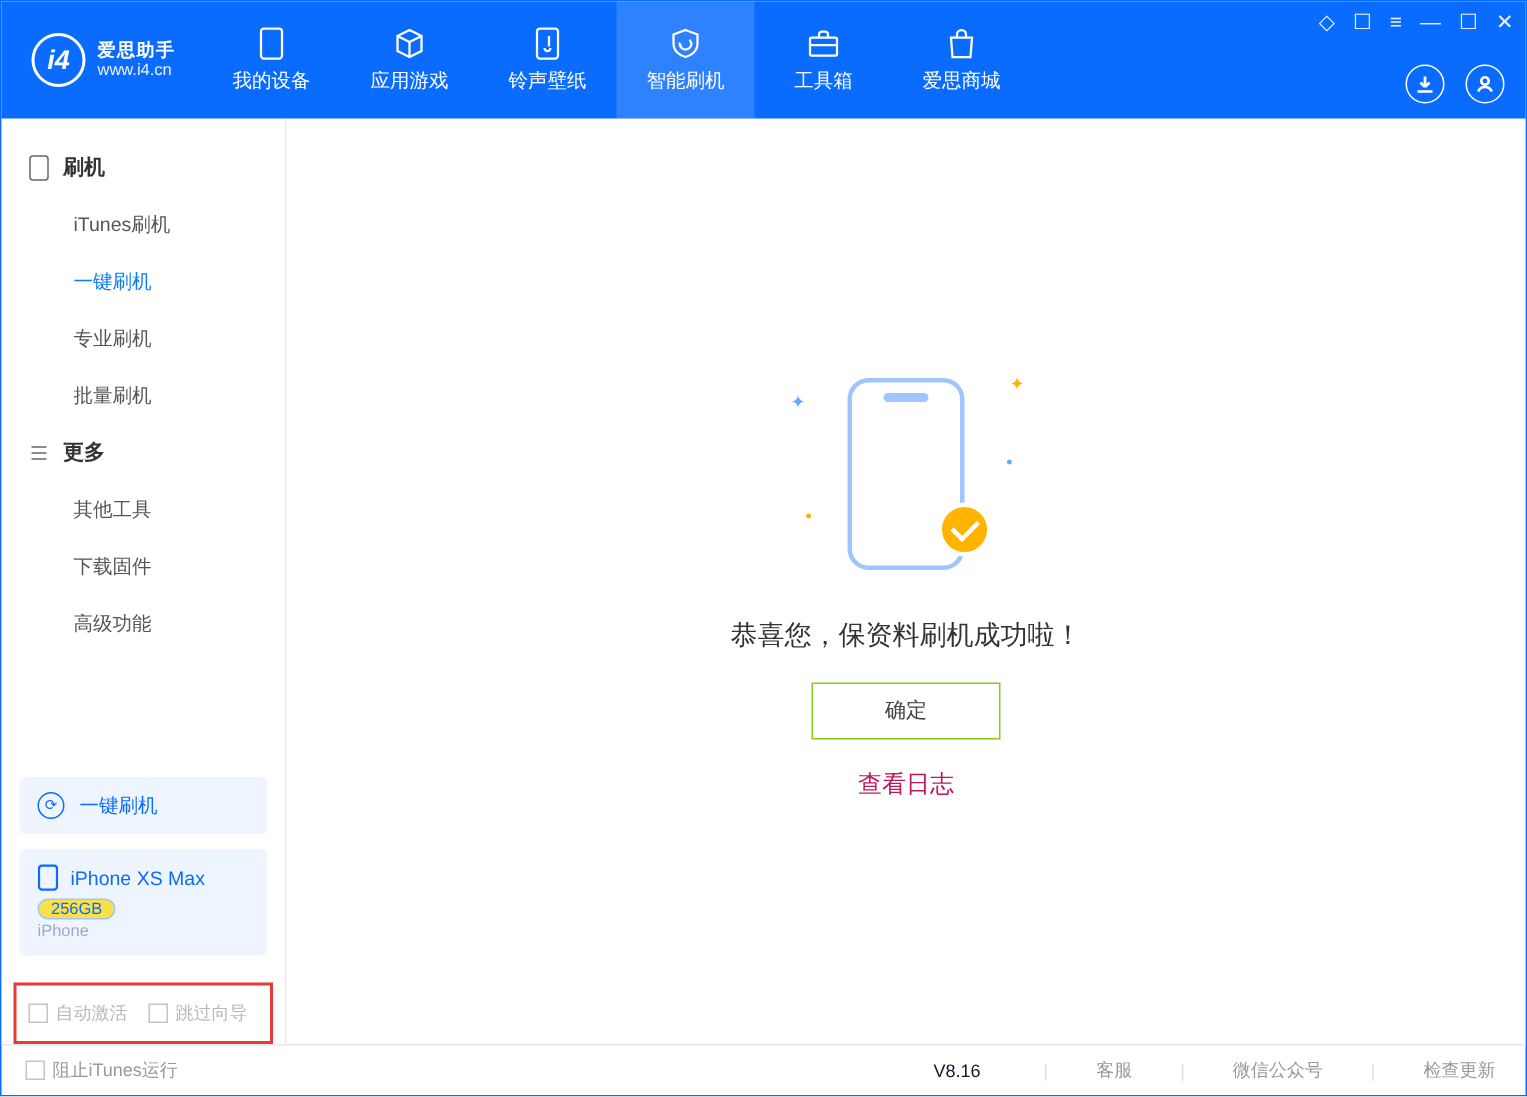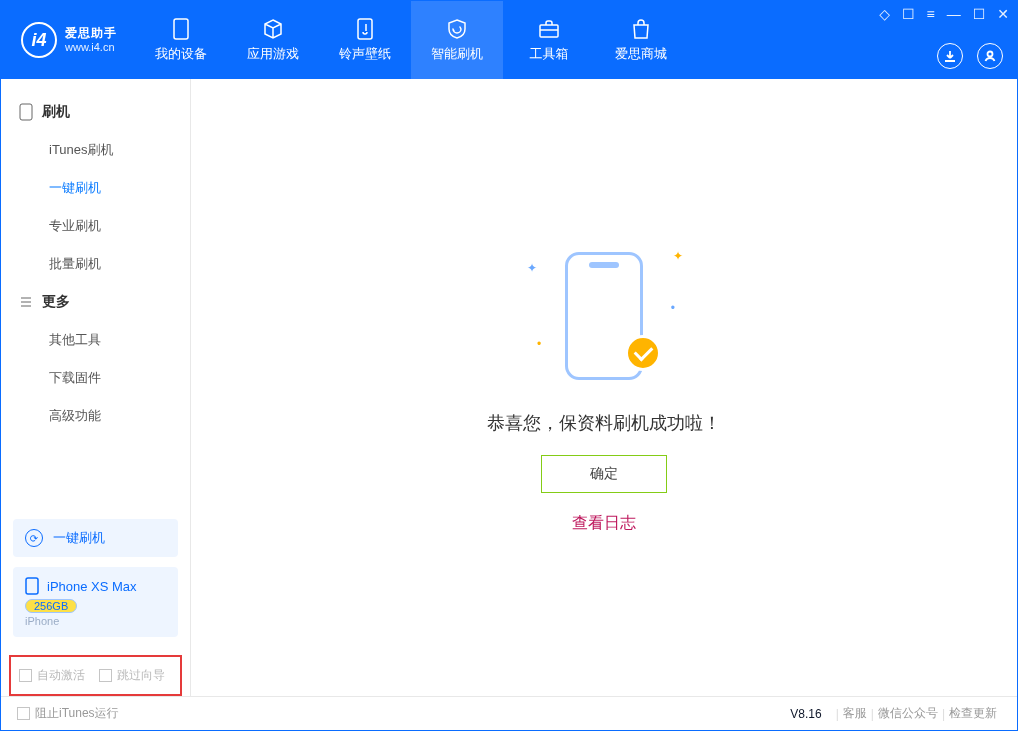--- a/index.html
+++ b/index.html
@@ -53,21 +53,21 @@
 .spark{position:absolute; font-size:12px; color:#ffb400;}
 .spark.s1{left:8px; top:20px; color:#6aa8ff;}
 .spark.s2{right:6px; top:8px; color:#ffb400;}
 .spark.s3{left:18px; bottom:40px; color:#ffb400;}
 .spark.s4{right:14px; top:60px; color:#6aa8ff;}
 .msg { font-size:18px; color:#333; }
 .ok-btn { border:1px solid #84cc16; background:#fff; padding:9px 48px; font-size:14px; cursor:pointer; color:#444; }
 .loglink { font-size:16px; color:#be185d; cursor:pointer; }
 
 
-.footer { height:34px; border-top:1px solid #e8e8e8; display:flex; align-items:center; padding:0 16px; font-size:12px; color:#999; gap:0;}
+.footer { height:34px; border-top:1px solid #e8e8e8; display:flex; align-items:center; padding:0 16px; font-size:12px; color:#999; gap:28px;}
 .footer .left { display:flex; align-items:center; gap:6px; }
 .footer .spacer { flex:1; }
 .footer .ver { color:#0f172a; margin-right:14px;}
 .footer .lnk { color:#999; cursor:pointer; padding:0 4px;}
 .footer .sep { color:#ddd; }
 </style>
 </head>
 <body>
 
 <div class="window">

